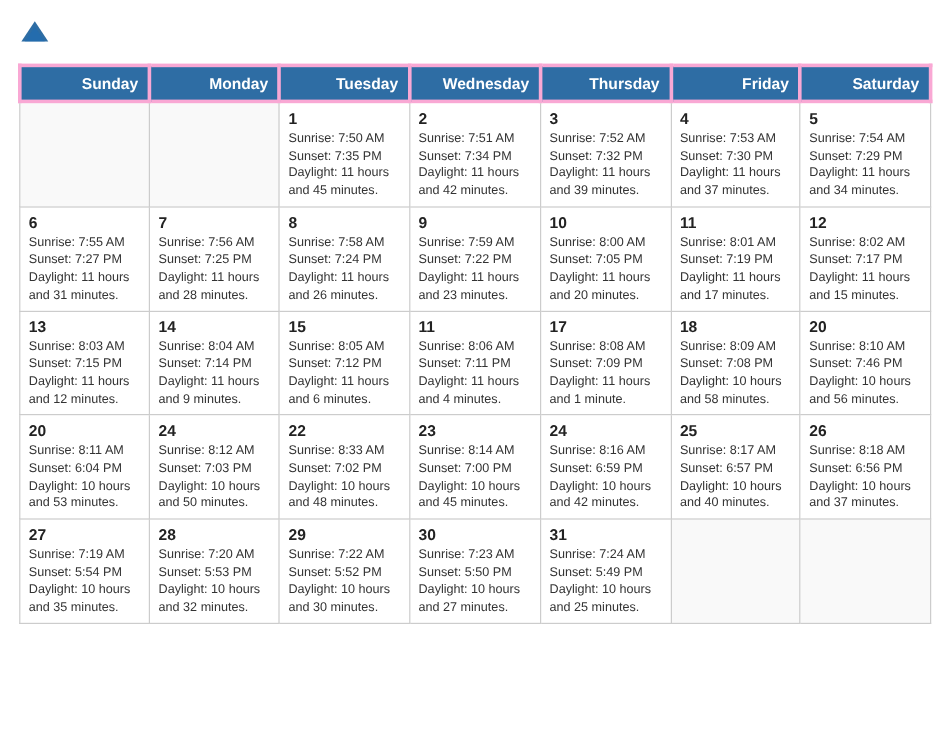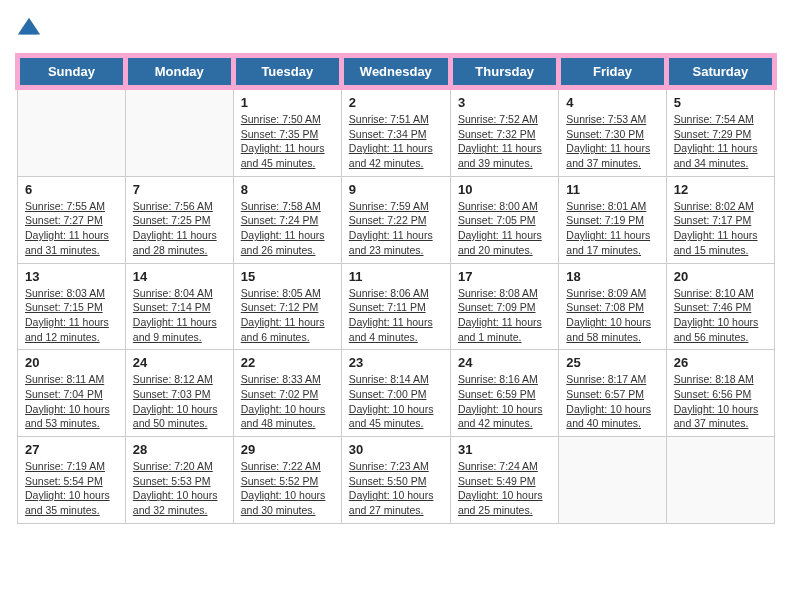--- a/index.html
+++ b/index.html
@@ -46,25 +46,25 @@
       color: #555;
     }
     .calendar {
       width: 100%;
       border-collapse: collapse;
       border: 1px solid #ccc;
     }
     .calendar th {
       background-color: #2e6da4;
       color: white;
-      text-align: center;
+      text-align: right;
       padding: 6px 8px;
       font-size: 13px;
       font-weight: bold;
-      border: 5px solid #f9a8d4;
+      border: 3px solid #f9a8d4;
     }
     .calendar td {
       vertical-align: top;
       padding: 5px 7px;
       border: 1px solid #ccc;
       font-size: 11px;
       color: #333;
       width: 110px;
       min-height: 80px;
       height: 80px;
@@ -73,21 +73,20 @@
       font-size: 13px;
       font-weight: bold;
       color: #222;
       display: block;
       margin-bottom: 2px;
     }
     .day-info {
       font-size: 10.5px;
       line-height: 1.4;
       color: #333;
-      text-decoration: underline;
     }
     .empty-cell {
       background: #f9f9f9;
     }
   </style>
 </head>
 <body>
 
 <div class="header">
   <div class="logo">
@@ -238,21 +237,21 @@
           <span class="day-number">20</span>
           <div class="day-info">Sunrise: 8:10 AM
 Sunset: 7:46 PM
 Daylight: 10 hours and 56 minutes.</div>
         </td>
       </tr>
       <tr>
         <td>
           <span class="day-number">20</span>
           <div class="day-info">Sunrise: 8:11 AM
-Sunset: 7:04 PM
+Sunset: 6:04 PM
 Daylight: 10 hours and 53 minutes.</div>
         </td>
         <td>
           <span class="day-number">24</span>
           <div class="day-info">Sunrise: 8:12 AM
 Sunset: 7:03 PM
 Daylight: 10 hours and 50 minutes.</div>
         </td>
         <td>
           <span class="day-number">22</span>

